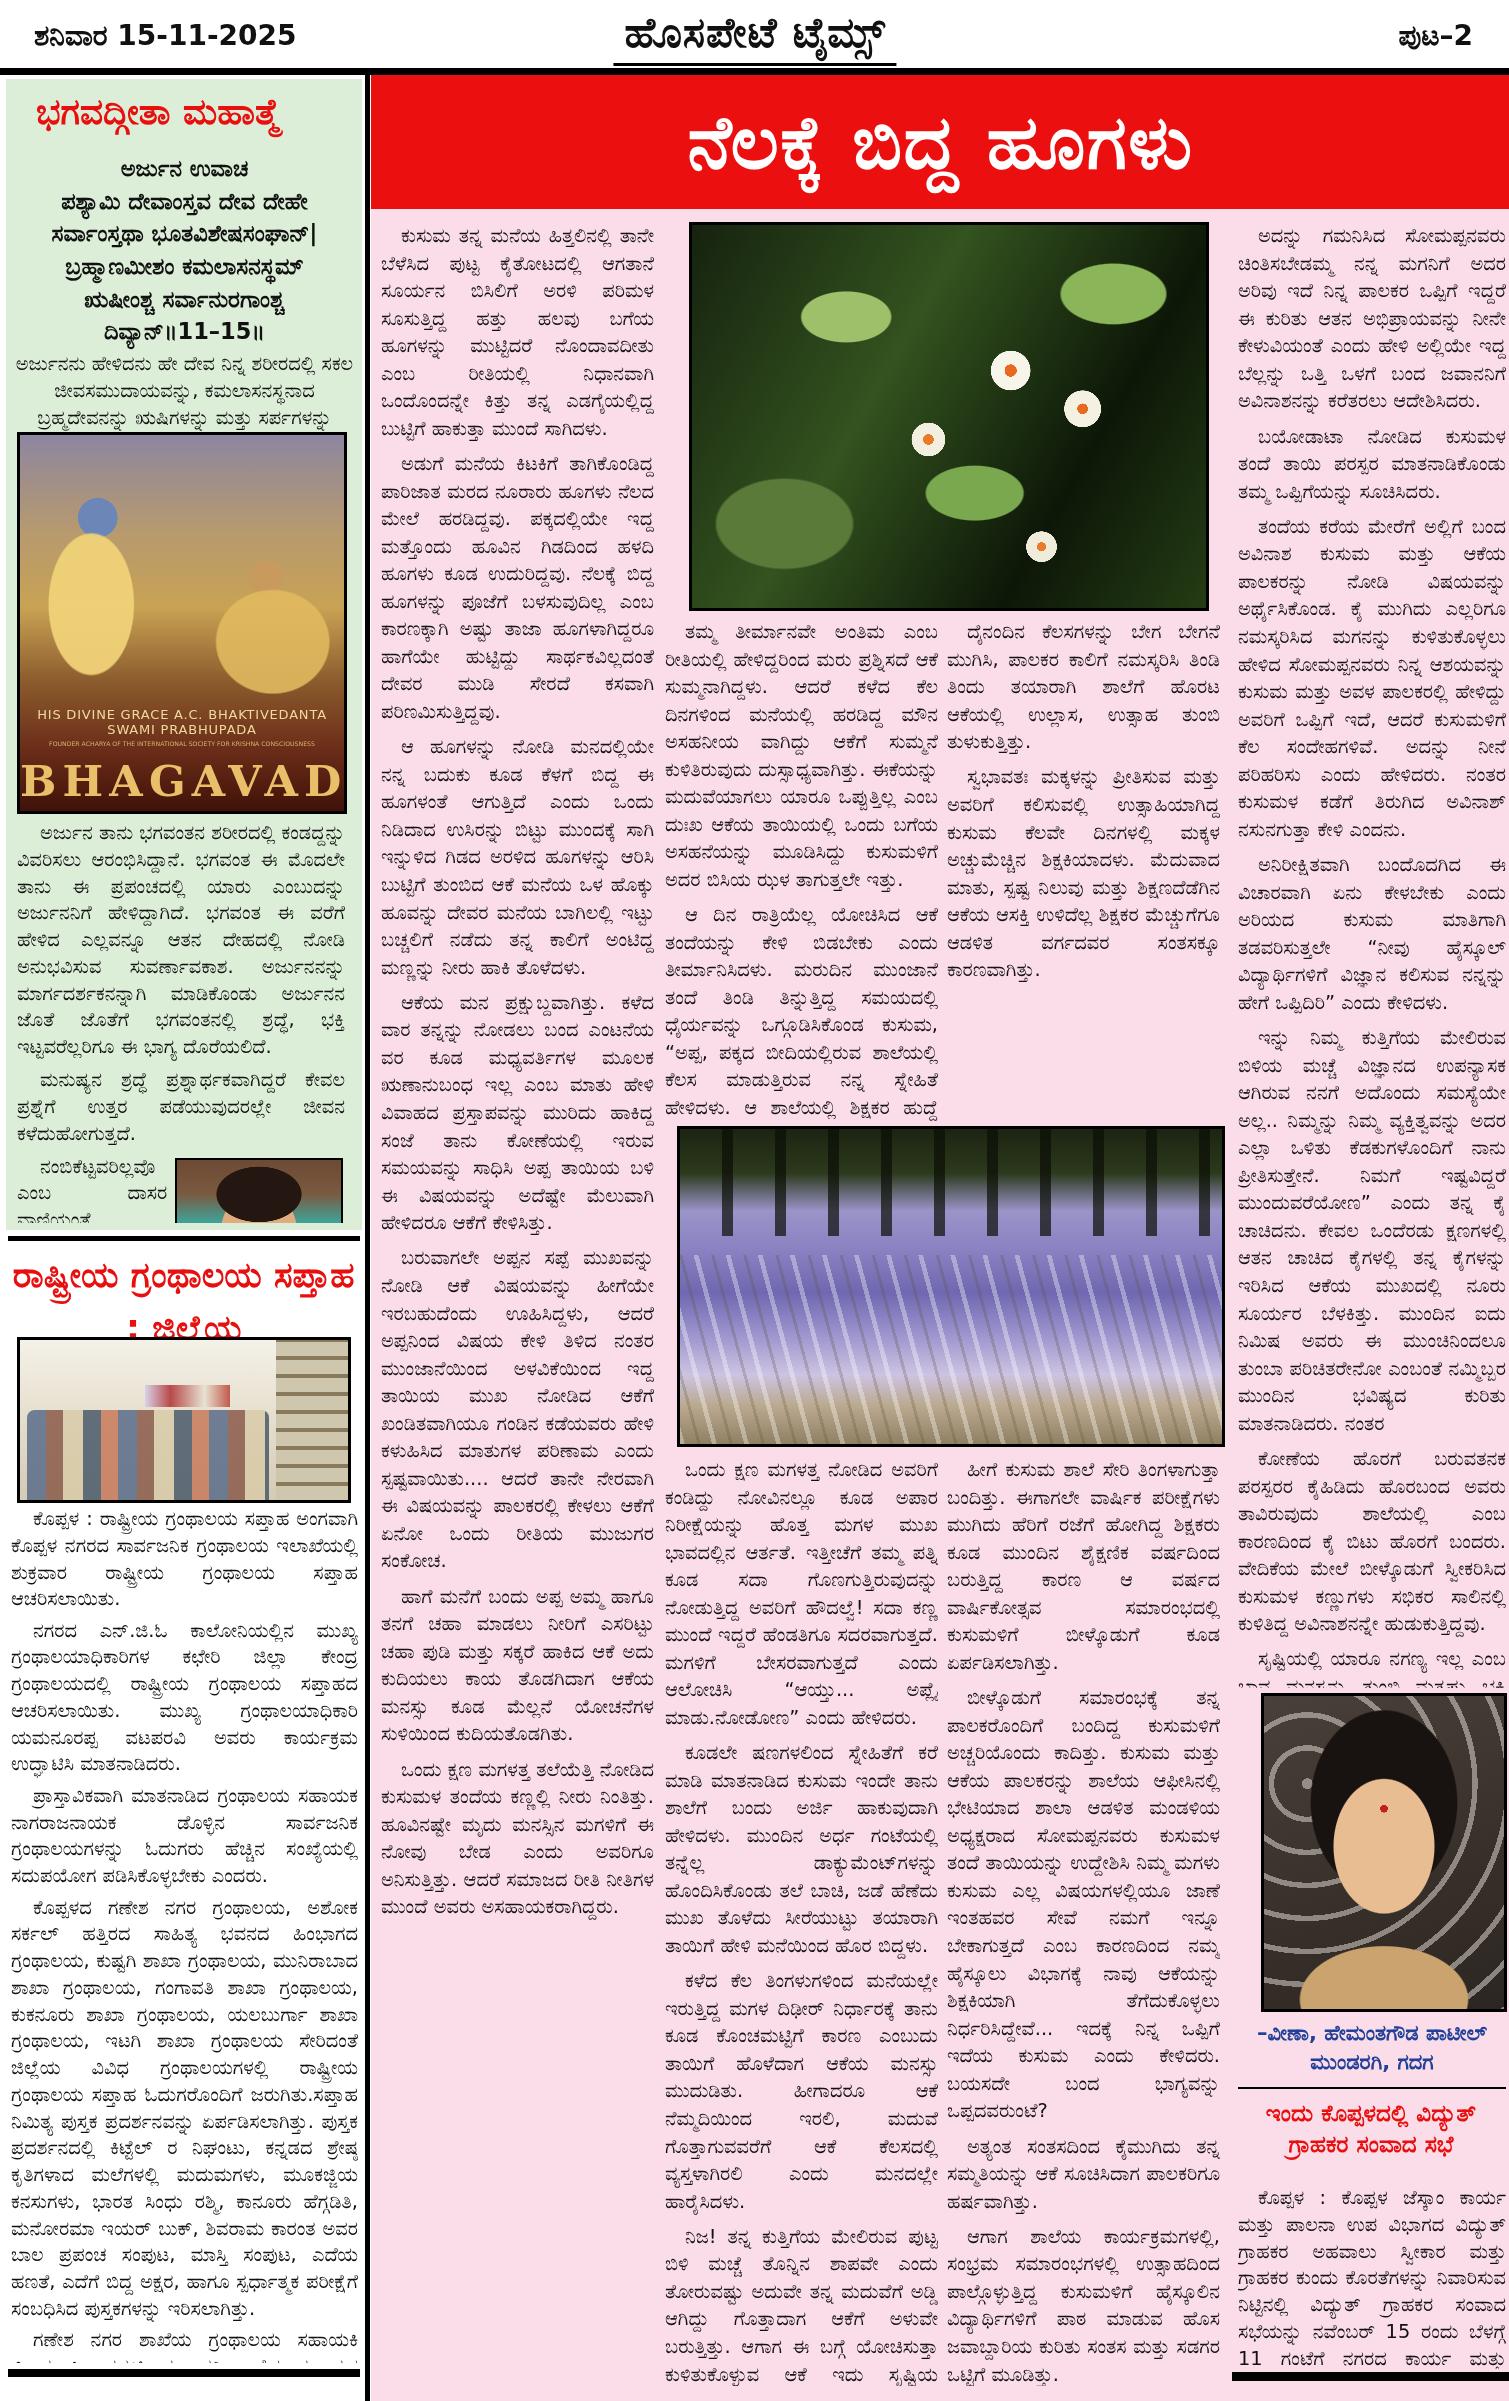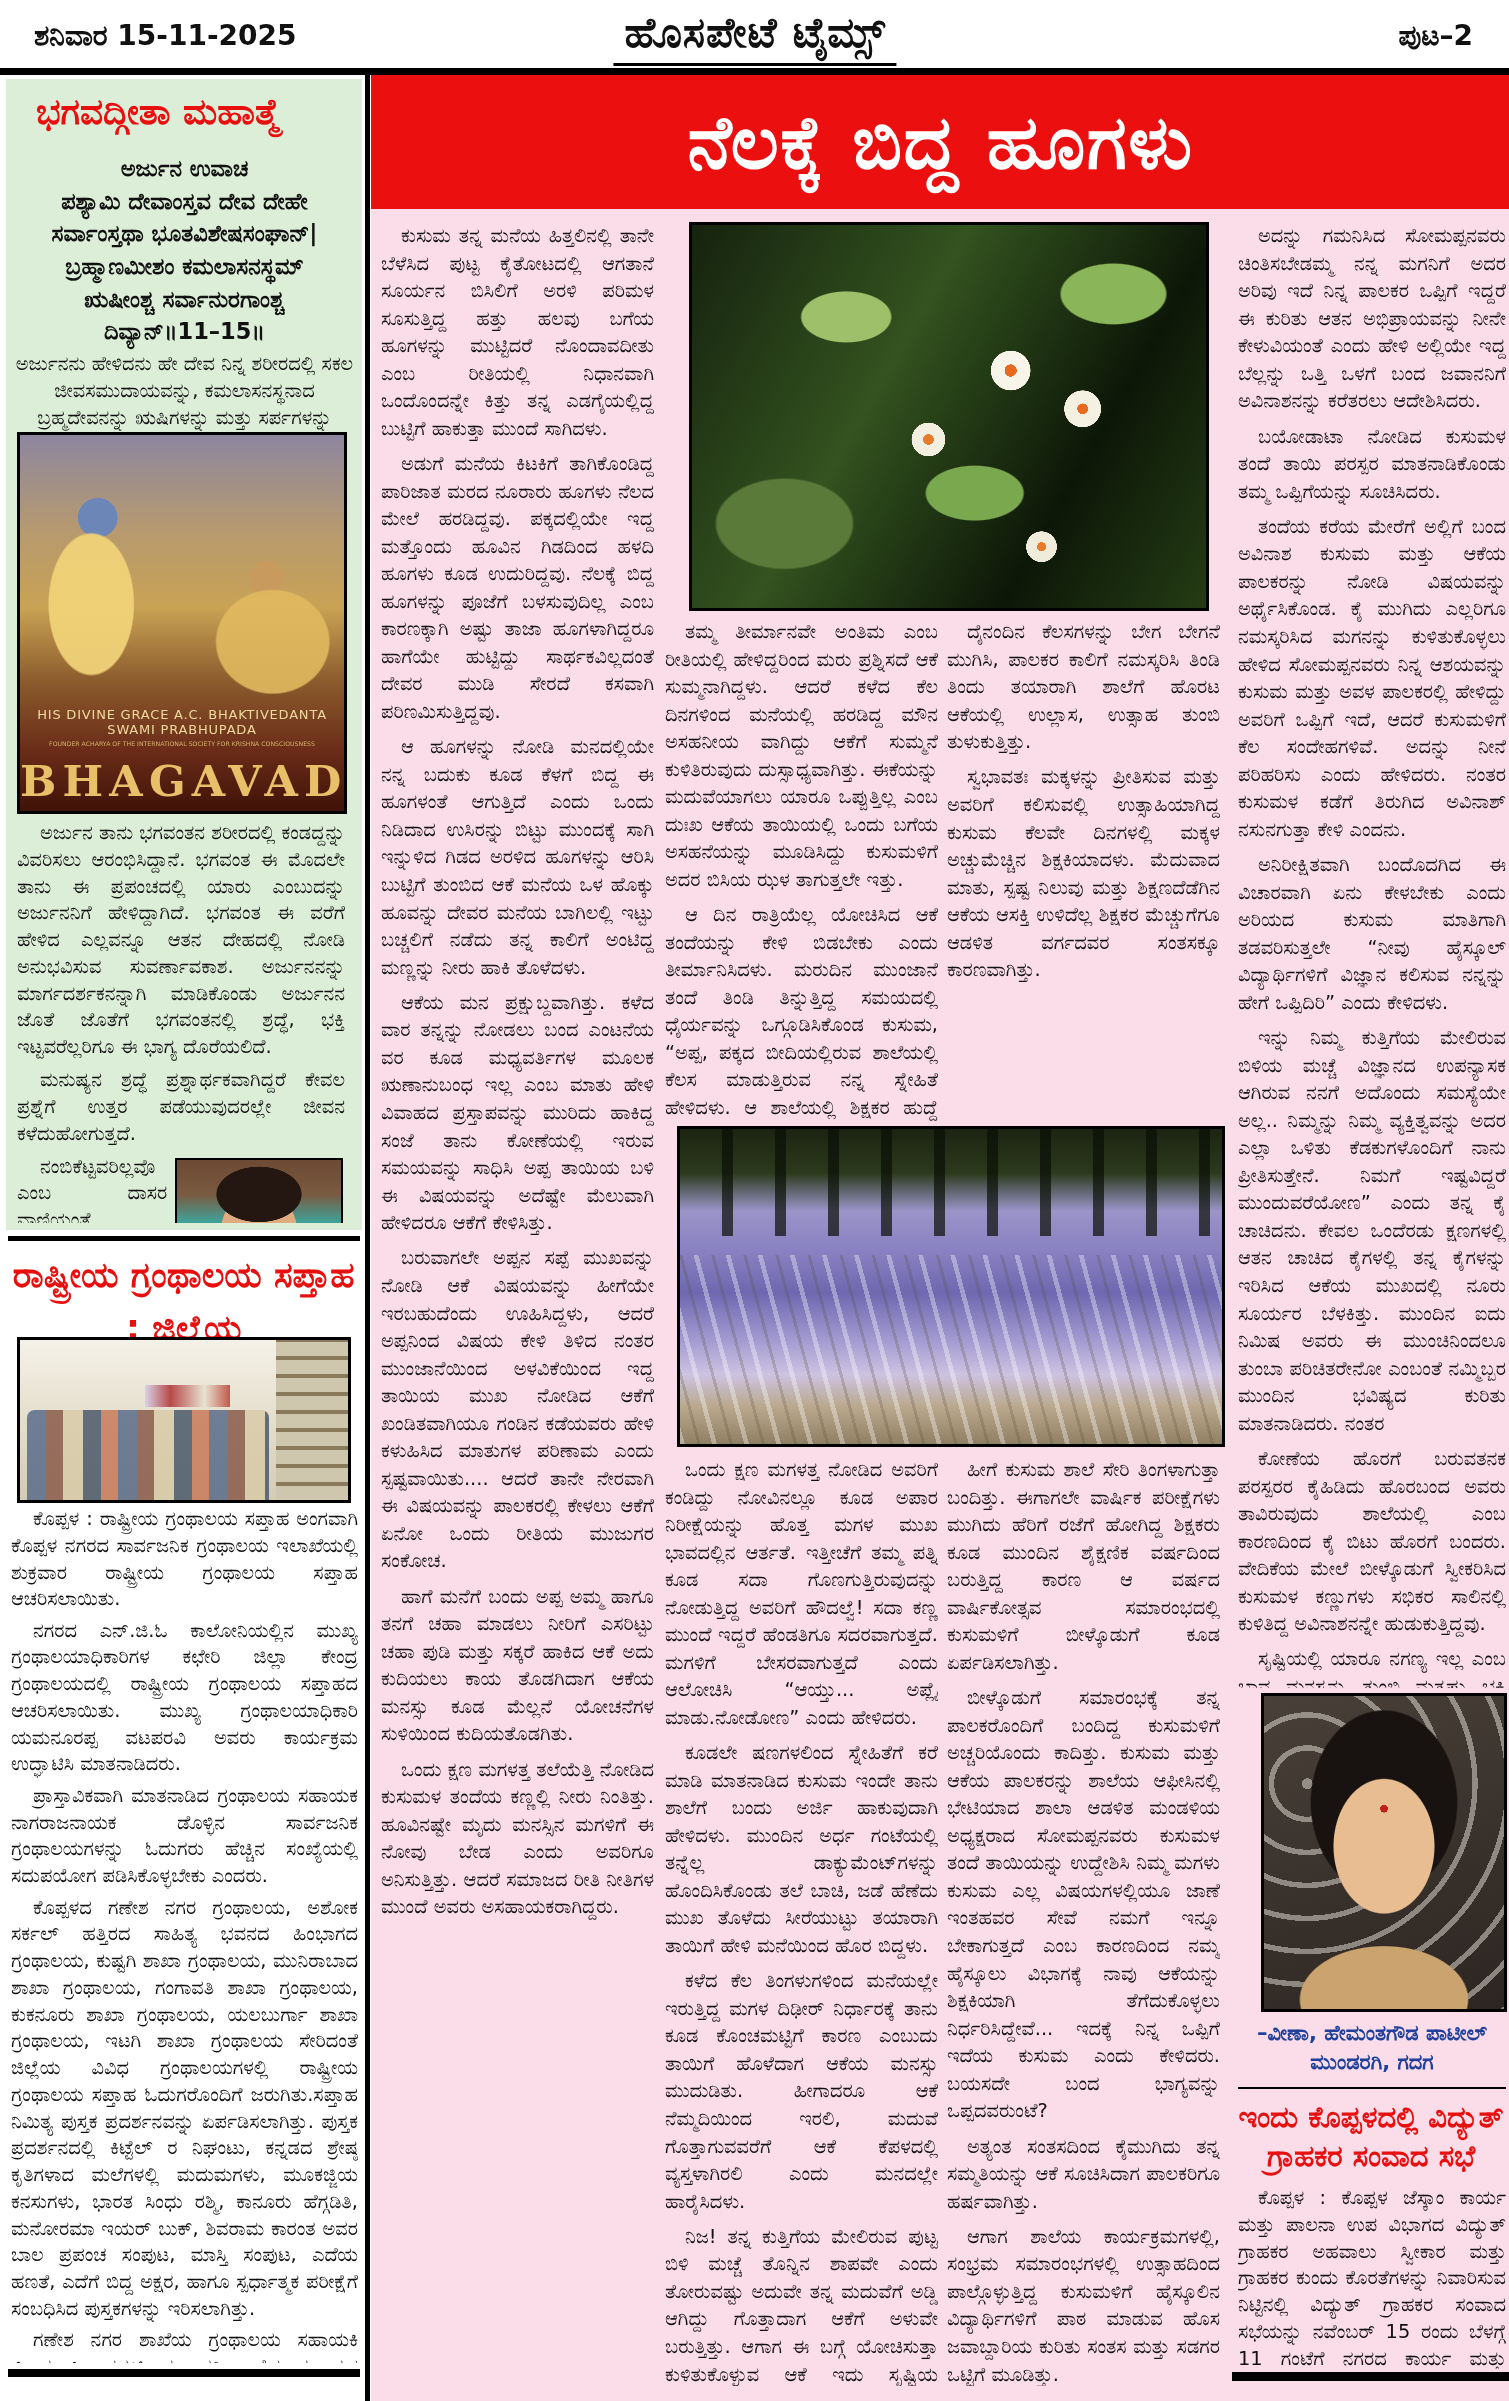--- a/index.html
+++ b/index.html
@@ -94,21 +94,21 @@
     background:
       radial-gradient(circle 3.9px at 50% 36%, #c02020 0 98%, rgba(0,0,0,0) 100%),
       radial-gradient(ellipse 51px 68px at 50% 48%, #e9bd92 0 98%, rgba(0,0,0,0) 100%),
       radial-gradient(ellipse 74px 93px at 50% 34%, #181210 0 98%, rgba(0,0,0,0) 100%),
       radial-gradient(ellipse 85px 54px at 50% 97%, #caa36e 0 98%, rgba(0,0,0,0) 100%),
       repeating-radial-gradient(circle at 18% 28%, rgba(230,225,215,.5) 0 5.4px, rgba(0,0,0,0) 5.4px 33px),
       linear-gradient(160deg,#4a403a 0%,#3a322c 50%,#2c2622 100%);}
   .story-credit{left:1238px;top:2019px;width:268px;text-align:center;font-size:21px;font-weight:bold;
     color:#20409a;line-height:1.4;}
   .rule-r1{left:1238px;top:2087px;width:268px;height:2.3px;background:#000;}
-  .notice-headline{left:1233px;top:2098px;width:276px;text-align:center;font-size:29px;font-weight:bold;
+  .notice-headline{left:1233px;top:2098px;width:276px;text-align:center;font-size:23px;font-weight:bold;
     color:#e80f0f;line-height:1.35;}
   .notice-body{left:1238px;top:2185px;width:268px;height:184px;overflow:hidden;
     font-size:19.4px;line-height:1.38;text-align:justify;}
   .notice-body p{margin:0;text-indent:20px;}
   .rule-r2{left:1232px;top:2372px;width:278px;height:9.3px;background:#000;}
 </style>
 </head>
 <body>
 
 <div class="abs hdr-date">ಶನಿವಾರ 15-11-2025</div>
@@ -186,21 +186,21 @@
   <p>ಒಂದು ಕ್ಷಣ ಮಗಳತ್ತ ತಲೆಯೆತ್ತಿ ನೋಡಿದ ಕುಸುಮಳ ತಂದೆಯ ಕಣ್ಣಲ್ಲಿ ನೀರು ನಿಂತಿತ್ತು. ಹೂವಿನಷ್ಟೇ ಮೃದು ಮನಸ್ಸಿನ ಮಗಳಿಗೆ ಈ ನೋವು ಬೇಡ ಎಂದು ಅವರಿಗೂ ಅನಿಸುತ್ತಿತ್ತು. ಆದರೆ ಸಮಾಜದ ರೀತಿ ನೀತಿಗಳ ಮುಂದೆ ಅವರು ಅಸಹಾಯಕರಾಗಿದ್ದರು.</p>
 </div>
 
 <div class="abs news-col col2a">
   <p>ತಮ್ಮ ತೀರ್ಮಾನವೇ ಅಂತಿಮ ಎಂಬ ರೀತಿಯಲ್ಲಿ ಹೇಳಿದ್ದರಿಂದ ಮರು ಪ್ರಶ್ನಿಸದೆ ಆಕೆ ಸುಮ್ಮನಾಗಿದ್ದಳು. ಆದರೆ ಕಳೆದ ಕೆಲ ದಿನಗಳಿಂದ ಮನೆಯಲ್ಲಿ ಹರಡಿದ್ದ ಮೌನ ಅಸಹನೀಯ ವಾಗಿದ್ದು ಆಕೆಗೆ ಸುಮ್ಮನೆ ಕುಳಿತಿರುವುದು ದುಸ್ಸಾಧ್ಯವಾಗಿತ್ತು. ಈಕೆಯನ್ನು ಮದುವೆಯಾಗಲು ಯಾರೂ ಒಪ್ಪುತ್ತಿಲ್ಲ ಎಂಬ ದುಃಖ ಆಕೆಯ ತಾಯಿಯಲ್ಲಿ ಒಂದು ಬಗೆಯ ಅಸಹನೆಯನ್ನು ಮೂಡಿಸಿದ್ದು ಕುಸುಮಳಿಗೆ ಅದರ ಬಿಸಿಯ ಝಳ ತಾಗುತ್ತಲೇ ಇತ್ತು.</p>
   <p>ಆ ದಿನ ರಾತ್ರಿಯೆಲ್ಲ ಯೋಚಿಸಿದ ಆಕೆ ತಂದೆಯನ್ನು ಕೇಳಿ ಬಿಡಬೇಕು ಎಂದು ತೀರ್ಮಾನಿಸಿದಳು. ಮರುದಿನ ಮುಂಜಾನೆ ತಂದೆ ತಿಂಡಿ ತಿನ್ನುತ್ತಿದ್ದ ಸಮಯದಲ್ಲಿ ಧೈರ್ಯವನ್ನು ಒಗ್ಗೂಡಿಸಿಕೊಂಡ ಕುಸುಮ, “ಅಪ್ಪ, ಪಕ್ಕದ ಬೀದಿಯಲ್ಲಿರುವ ಶಾಲೆಯಲ್ಲಿ ಕೆಲಸ ಮಾಡುತ್ತಿರುವ ನನ್ನ ಸ್ನೇಹಿತೆ ಹೇಳಿದಳು. ಆ ಶಾಲೆಯಲ್ಲಿ ಶಿಕ್ಷಕರ ಹುದ್ದೆ ಖಾಲಿ ಇದ್ದು ನಾನು ಕೂಡ ಅಪ್ಲೈ ಮಾಡಬೇಕು ಅಂತ ಇದೀನಿ. ಮನೇಲಿ ಕುಳಿತಿದ್ದರೆ ಬೇಸರ ಆಗುತ್ತೆ” ಎಂದು ಮೆಲುವಾಗಿ ಹೇಳಿದಳು.</p>
 </div>
 <div class="abs news-col col2b">
   <p>ಒಂದು ಕ್ಷಣ ಮಗಳತ್ತ ನೋಡಿದ ಅವರಿಗೆ ಕಂಡಿದ್ದು ನೋವಿನಲ್ಲೂ ಕೂಡ ಅಪಾರ ನಿರೀಕ್ಷೆಯನ್ನು ಹೊತ್ತ ಮಗಳ ಮುಖ ಭಾವದಲ್ಲಿನ ಆರ್ತತೆ. ಇತ್ತೀಚೆಗೆ ತಮ್ಮ ಪತ್ನಿ ಕೂಡ ಸದಾ ಗೊಣಗುತ್ತಿರುವುದನ್ನು ನೋಡುತ್ತಿದ್ದ ಅವರಿಗೆ ಹೌದಲ್ವೆ! ಸದಾ ಕಣ್ಣ ಮುಂದೆ ಇದ್ದರೆ ಹೆಂಡತಿಗೂ ಸದರವಾಗುತ್ತದೆ. ಮಗಳಿಗೆ ಬೇಸರವಾಗುತ್ತದೆ ಎಂದು ಆಲೋಚಿಸಿ “ಆಯ್ತು... ಅಪ್ಲೈ ಮಾಡು.ನೋಡೋಣ” ಎಂದು ಹೇಳಿದರು.</p>
   <p>ಕೂಡಲೇ ಷಣಗಳಲಿಂದ ಸ್ನೇಹಿತೆಗೆ ಕರೆ ಮಾಡಿ ಮಾತನಾಡಿದ ಕುಸುಮ ಇಂದೇ ತಾನು ಶಾಲೆಗೆ ಬಂದು ಅರ್ಜಿ ಹಾಕುವುದಾಗಿ ಹೇಳಿದಳು. ಮುಂದಿನ ಅರ್ಧ ಗಂಟೆಯಲ್ಲಿ ತನ್ನೆಲ್ಲ ಡಾಕ್ಯುಮೆಂಟ್‌ಗಳನ್ನು ಹೊಂದಿಸಿಕೊಂಡು ತಲೆ ಬಾಚಿ, ಜಡೆ ಹೆಣೆದು ಮುಖ ತೊಳೆದು ಸೀರೆಯುಟ್ಟು ತಯಾರಾಗಿ ತಾಯಿಗೆ ಹೇಳಿ ಮನೆಯಿಂದ ಹೊರ ಬಿದ್ದಳು.</p>
-  <p>ಕಳೆದ ಕೆಲ ತಿಂಗಳುಗಳಿಂದ ಮನೆಯಲ್ಲೇ ಇರುತ್ತಿದ್ದ ಮಗಳ ದಿಢೀರ್ ನಿರ್ಧಾರಕ್ಕೆ ತಾನು ಕೂಡ ಕೊಂಚಮಟ್ಟಿಗೆ ಕಾರಣ ಎಂಬುದು ತಾಯಿಗೆ ಹೊಳೆದಾಗ ಆಕೆಯ ಮನಸ್ಸು ಮುದುಡಿತು. ಹೀಗಾದರೂ ಆಕೆ ನೆಮ್ಮದಿಯಿಂದ ಇರಲಿ, ಮದುವೆ ಗೊತ್ತಾಗುವವರೆಗೆ ಆಕೆ ಕೆಪಳದಲ್ಲಿ ವ್ಯಸ್ತಳಾಗಿರಲಿ ಎಂದು ಮನದಲ್ಲೇ ಹಾರೈಸಿದಳು.</p>
+  <p>ಕಳೆದ ಕೆಲ ತಿಂಗಳುಗಳಿಂದ ಮನೆಯಲ್ಲೇ ಇರುತ್ತಿದ್ದ ಮಗಳ ದಿಢೀರ್ ನಿರ್ಧಾರಕ್ಕೆ ತಾನು ಕೂಡ ಕೊಂಚಮಟ್ಟಿಗೆ ಕಾರಣ ಎಂಬುದು ತಾಯಿಗೆ ಹೊಳೆದಾಗ ಆಕೆಯ ಮನಸ್ಸು ಮುದುಡಿತು. ಹೀಗಾದರೂ ಆಕೆ ನೆಮ್ಮದಿಯಿಂದ ಇರಲಿ, ಮದುವೆ ಗೊತ್ತಾಗುವವರೆಗೆ ಆಕೆ ಕೆಲಸದಲ್ಲಿ ವ್ಯಸ್ತಳಾಗಿರಲಿ ಎಂದು ಮನದಲ್ಲೇ ಹಾರೈಸಿದಳು.</p>
   <p>ನಿಜ! ತನ್ನ ಕುತ್ತಿಗೆಯ ಮೇಲಿರುವ ಪುಟ್ಟ ಬಿಳಿ ಮಚ್ಚೆ ತೊನ್ನಿನ ಶಾಪವೇ ಎಂದು ತೋರುವಷ್ಟು ಅದುವೇ ತನ್ನ ಮದುವೆಗೆ ಅಡ್ಡಿ ಆಗಿದ್ದು ಗೊತ್ತಾದಾಗ ಆಕೆಗೆ ಅಳುವೇ ಬರುತ್ತಿತ್ತು. ಆಗಾಗ ಈ ಬಗ್ಗೆ ಯೋಚಿಸುತ್ತಾ ಕುಳಿತುಕೊಳ್ಳುವ ಆಕೆ ಇದು ಸೃಷ್ಟಿಯ ಪರೀಕ್ಷೆಯೂ ಇರಬಹುದು ಎಂದುಕೊಂಡು ಸಮಾಧಾನ ಪಟ್ಟುಕೊಳ್ಳುತ್ತಿದ್ದಳು.</p>
 </div>
 
 <div class="abs news-col col3a">
   <p>ದೈನಂದಿನ ಕೆಲಸಗಳನ್ನು ಬೇಗ ಬೇಗನೆ ಮುಗಿಸಿ, ಪಾಲಕರ ಕಾಲಿಗೆ ನಮಸ್ಕರಿಸಿ ತಿಂಡಿ ತಿಂದು ತಯಾರಾಗಿ ಶಾಲೆಗೆ ಹೊರಟ ಆಕೆಯಲ್ಲಿ ಉಲ್ಲಾಸ, ಉತ್ಸಾಹ ತುಂಬಿ ತುಳುಕುತ್ತಿತ್ತು.</p>
   <p>ಸ್ವಭಾವತಃ ಮಕ್ಕಳನ್ನು ಪ್ರೀತಿಸುವ ಮತ್ತು ಅವರಿಗೆ ಕಲಿಸುವಲ್ಲಿ ಉತ್ಸಾಹಿಯಾಗಿದ್ದ ಕುಸುಮ ಕೆಲವೇ ದಿನಗಳಲ್ಲಿ ಮಕ್ಕಳ ಅಚ್ಚುಮೆಚ್ಚಿನ ಶಿಕ್ಷಕಿಯಾದಳು. ಮೆದುವಾದ ಮಾತು, ಸ್ಪಷ್ಟ ನಿಲುವು ಮತ್ತು ಶಿಕ್ಷಣದೆಡೆಗಿನ ಆಕೆಯ ಆಸಕ್ತಿ ಉಳಿದೆಲ್ಲ ಶಿಕ್ಷಕರ ಮೆಚ್ಚುಗೆಗೂ ಆಡಳಿತ ವರ್ಗದವರ ಸಂತಸಕ್ಕೂ ಕಾರಣವಾಗಿತ್ತು.</p>
 
 </div>
 <div class="abs news-col col3b">
   <p>ಹೀಗೆ ಕುಸುಮ ಶಾಲೆ ಸೇರಿ ತಿಂಗಳಾಗುತ್ತಾ ಬಂದಿತ್ತು. ಈಗಾಗಲೇ ವಾರ್ಷಿಕ ಪರೀಕ್ಷೆಗಳು ಮುಗಿದು ಹೆರಿಗೆ ರಜೆಗೆ ಹೋಗಿದ್ದ ಶಿಕ್ಷಕರು ಕೂಡ ಮುಂದಿನ ಶೈಕ್ಷಣಿಕ ವರ್ಷದಿಂದ ಬರುತ್ತಿದ್ದ ಕಾರಣ ಆ ವರ್ಷದ ವಾರ್ಷಿಕೋತ್ಸವ ಸಮಾರಂಭದಲ್ಲಿ ಕುಸುಮಳಿಗೆ ಬೀಳ್ಕೊಡುಗೆ ಕೂಡ ಏರ್ಪಡಿಸಲಾಗಿತ್ತು.</p>

